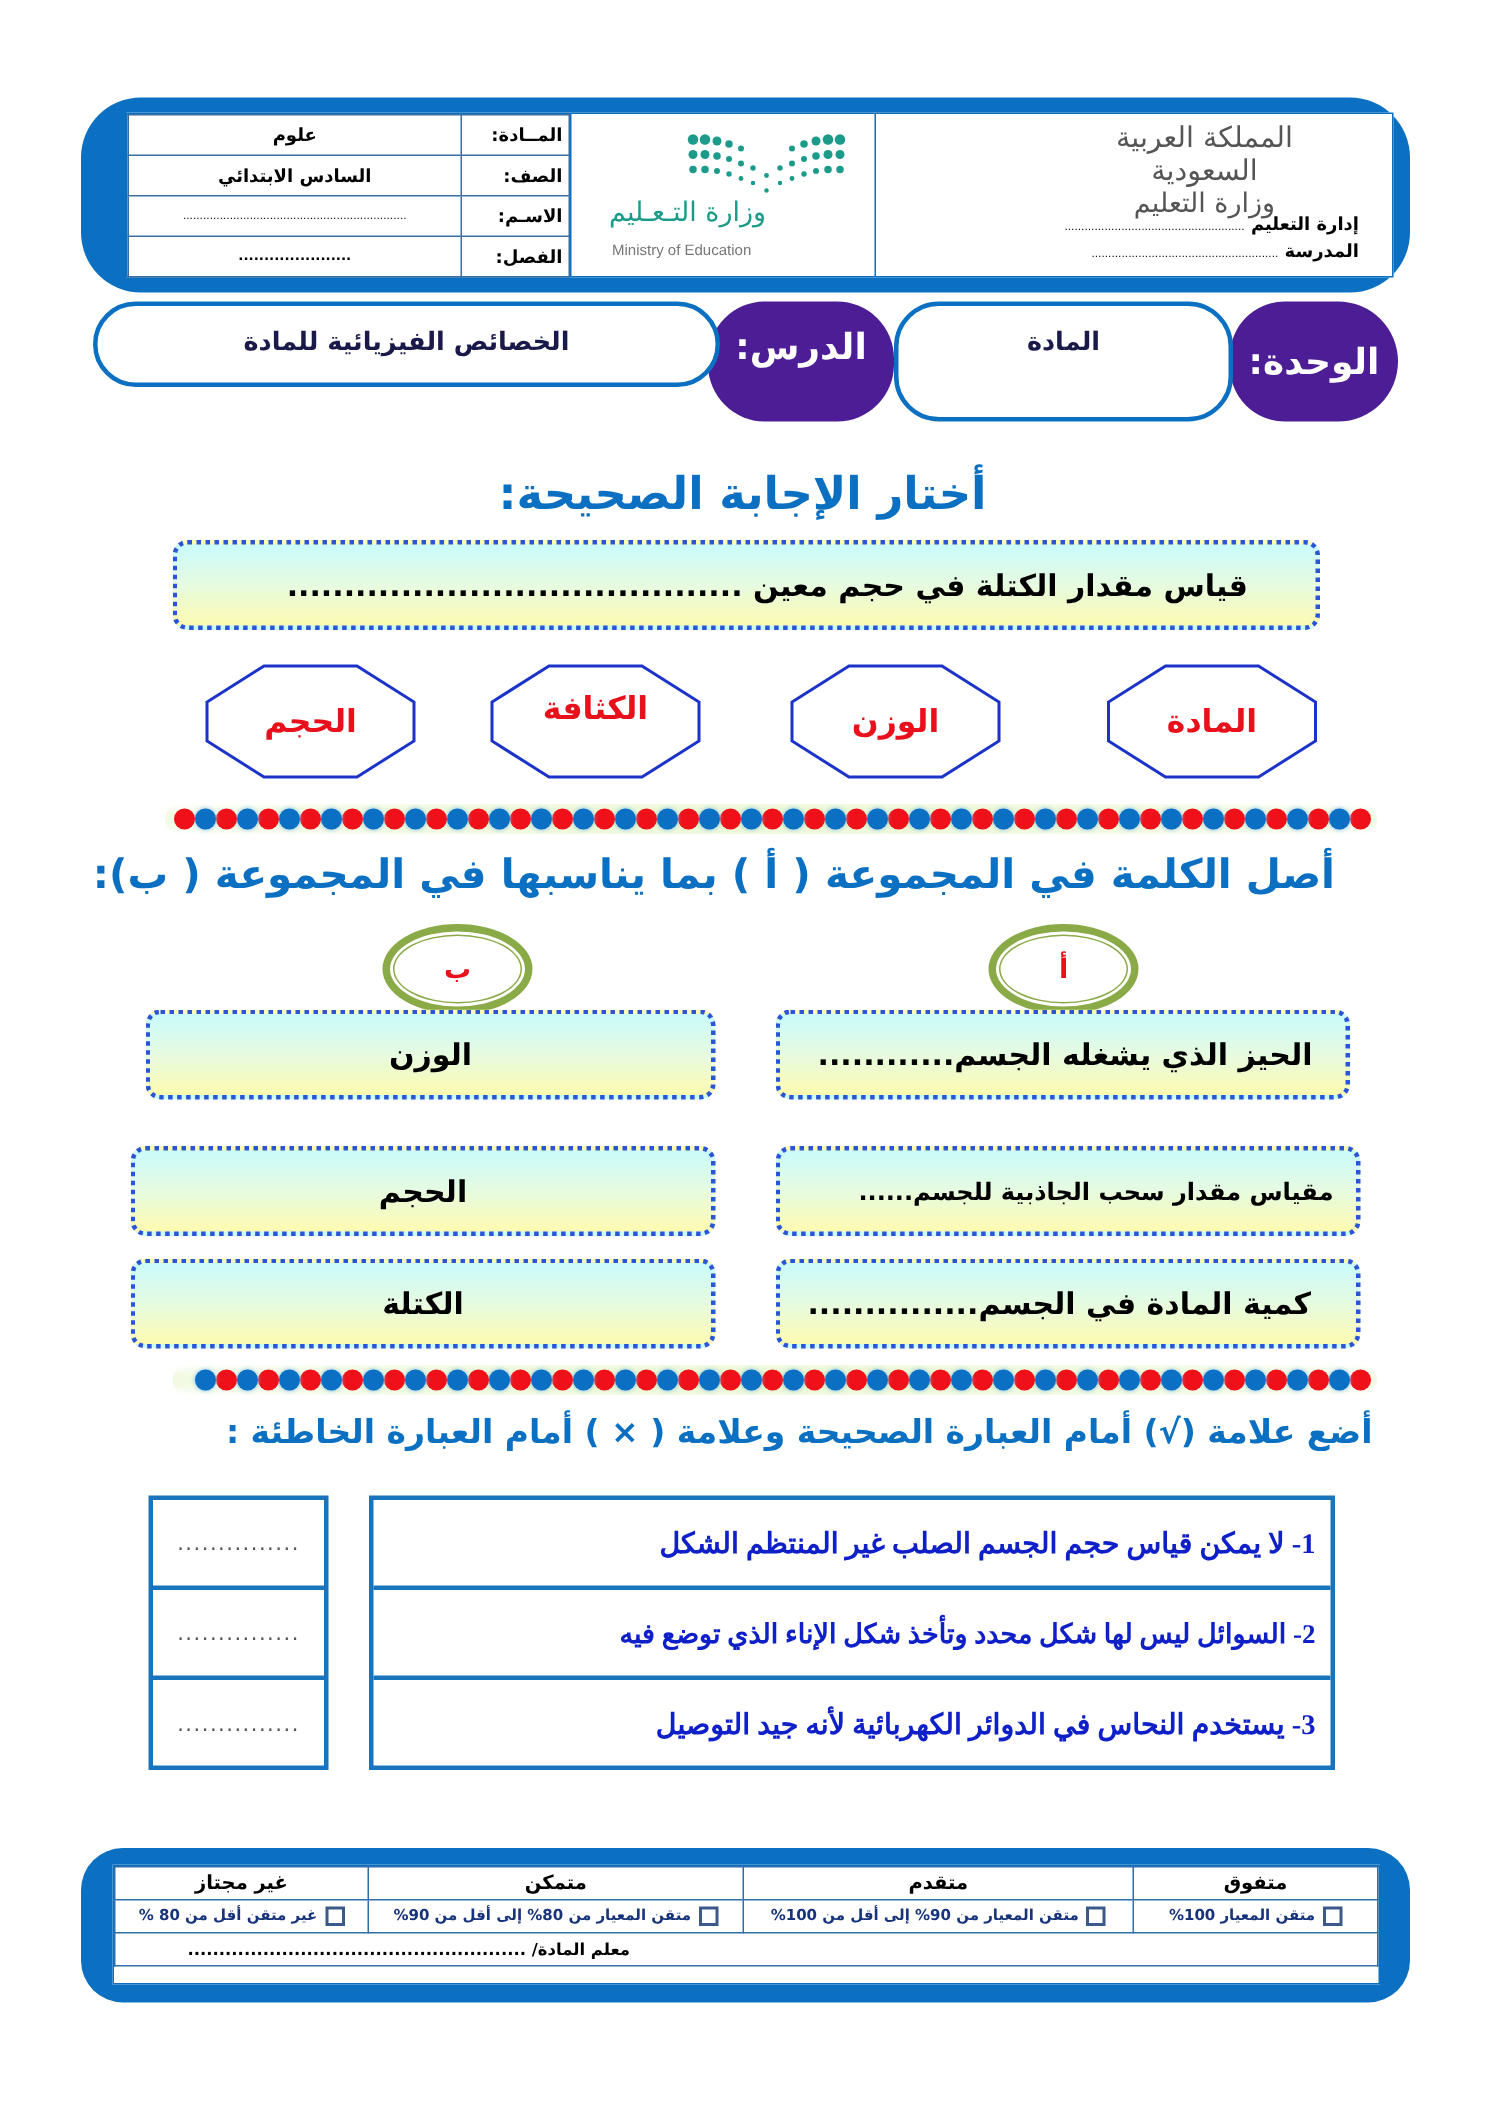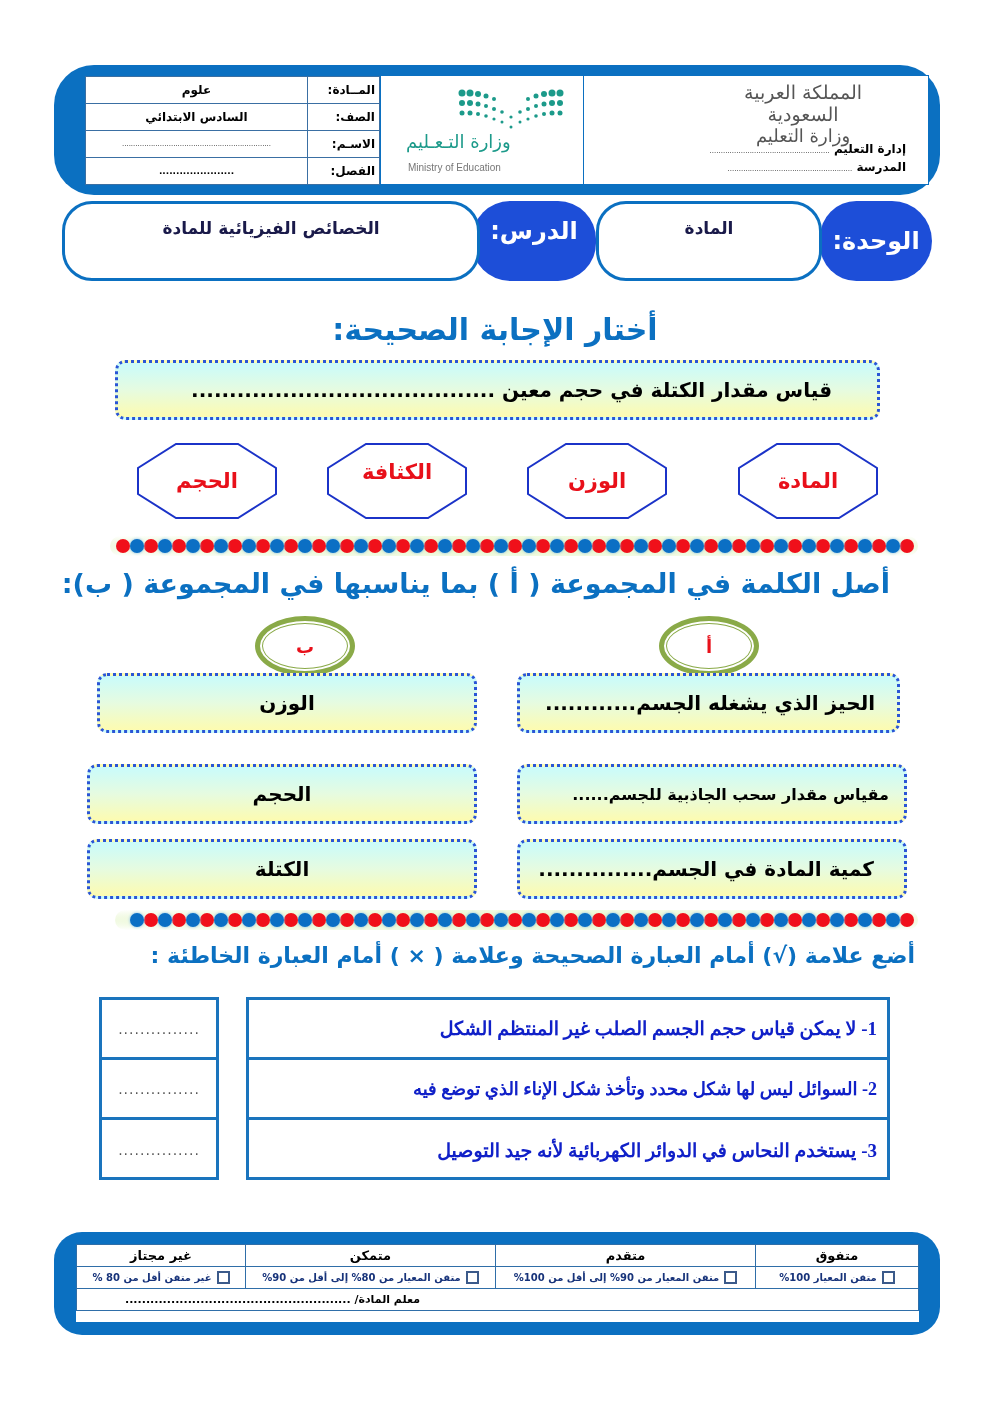--- a/index.html
+++ b/index.html
@@ -27,21 +27,21 @@
   .moe-ar { position: absolute; left: 25px; top: 55px; font-size: 18px; color: #1c9a8a; font-family: "DejaVu Sans", sans-serif; }
   .moe-en { position: absolute; left: 27px; top: 86px; font-size: 10px; color: #777; direction: ltr; font-family: "Liberation Sans", sans-serif; }
   .kingdom { flex: 1; position: relative; }
   .kingdom-cal { position: absolute; right: 30px; top: 6px; width: 190px; text-align: center; font-family: "DejaVu Serif", serif; color: #555; line-height: 1.15; }
   .kingdom-cal .k1 { font-size: 19px; }
   .kingdom-cal .k2 { font-size: 18px; }
   .admin-line { position: absolute; right: 22px; font-size: 12px; font-weight: bold; direction: rtl; white-space: nowrap; }
 
   
   .pill-box { border: 3px solid #0b70c1; border-radius: 30px; background: #fff; }
-  .pill-blue { background: #1d4ed8; border-radius: 38px; color: #fff; font-weight: bold; font-size: 24px; display: flex; align-items: center; justify-content: center; }
+  .pill-blue { background: #4c1d95; border-radius: 38px; color: #fff; font-weight: bold; font-size: 24px; display: flex; align-items: center; justify-content: center; }
   .pill-text { font-weight: bold; font-size: 17px; color: #1a1a4a; text-align: center; margin-top: 14px; }
 
   
   .sec-title { color: #0b70c1; font-weight: bold; text-align: center; white-space: nowrap; }
 
   
   .grad-box {
     border: 3px dotted #2a55d6; border-radius: 10px;
     background: linear-gradient(180deg, #c9fbfb 0%, #e6fbe0 50%, #fdfbb0 100%);
     display: flex; align-items: center; font-weight: bold; font-size: 20px; white-space: nowrap;
@@ -179,21 +179,21 @@
 
 <div class="abs pill-blue" style="left:820px; top:201px; width:112px; height:80px; border-radius:40px 44px 44px 40px;">
   <span>الوحدة:</span>
 </div>
 <div class="abs pill-box" style="left:596px; top:201px; width:226px; height:80px;">
   <div class="pill-text">المادة</div>
 </div>
 <div class="abs pill-blue" style="left:472px; top:201px; width:124px; height:80px;">
   <span style="margin-top:-20px;">الدرس:</span>
 </div>
-<div class="abs pill-box" style="left:62px; top:201px; width:418px; height:80px;">
+<div class="abs pill-box" style="left:62px; top:201px; width:418px; height:57px;">
   <div class="pill-text">الخصائص الفيزيائية للمادة</div>
 </div>
 
 <div class="abs sec-title" style="left:100px; top:312px; width:790px; font-size:30px;">أختار الإجابة الصحيحة:</div>
 <div class="abs grad-box" style="left:115px; top:360px; width:765px; height:60px; padding-right:45px;">
   <span>قياس مقدار الكتلة في حجم معين    ........................................</span>
 </div>
 
 <div class="octagon" style="left:737px; top:442px;">
   <svg width="142" height="78" viewBox="0 0 142 78">

